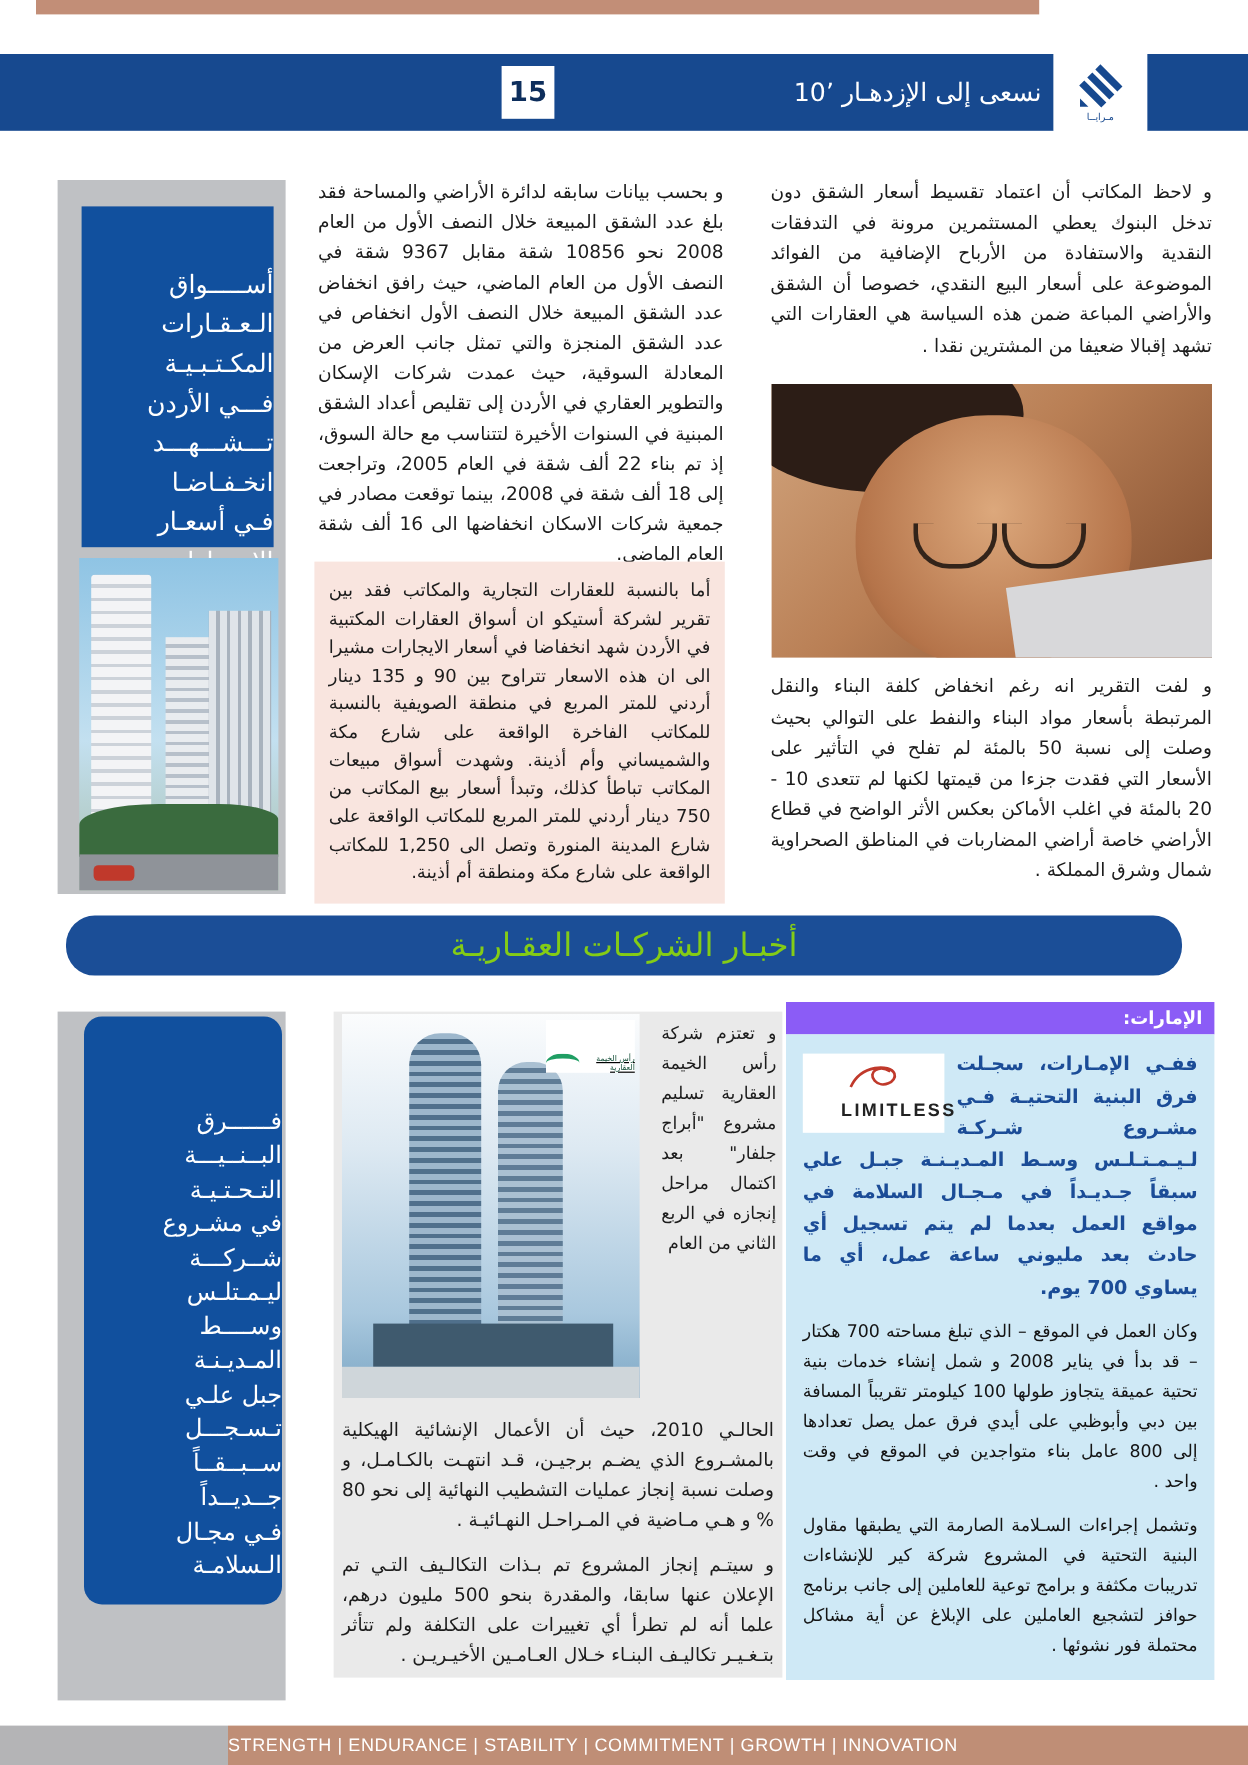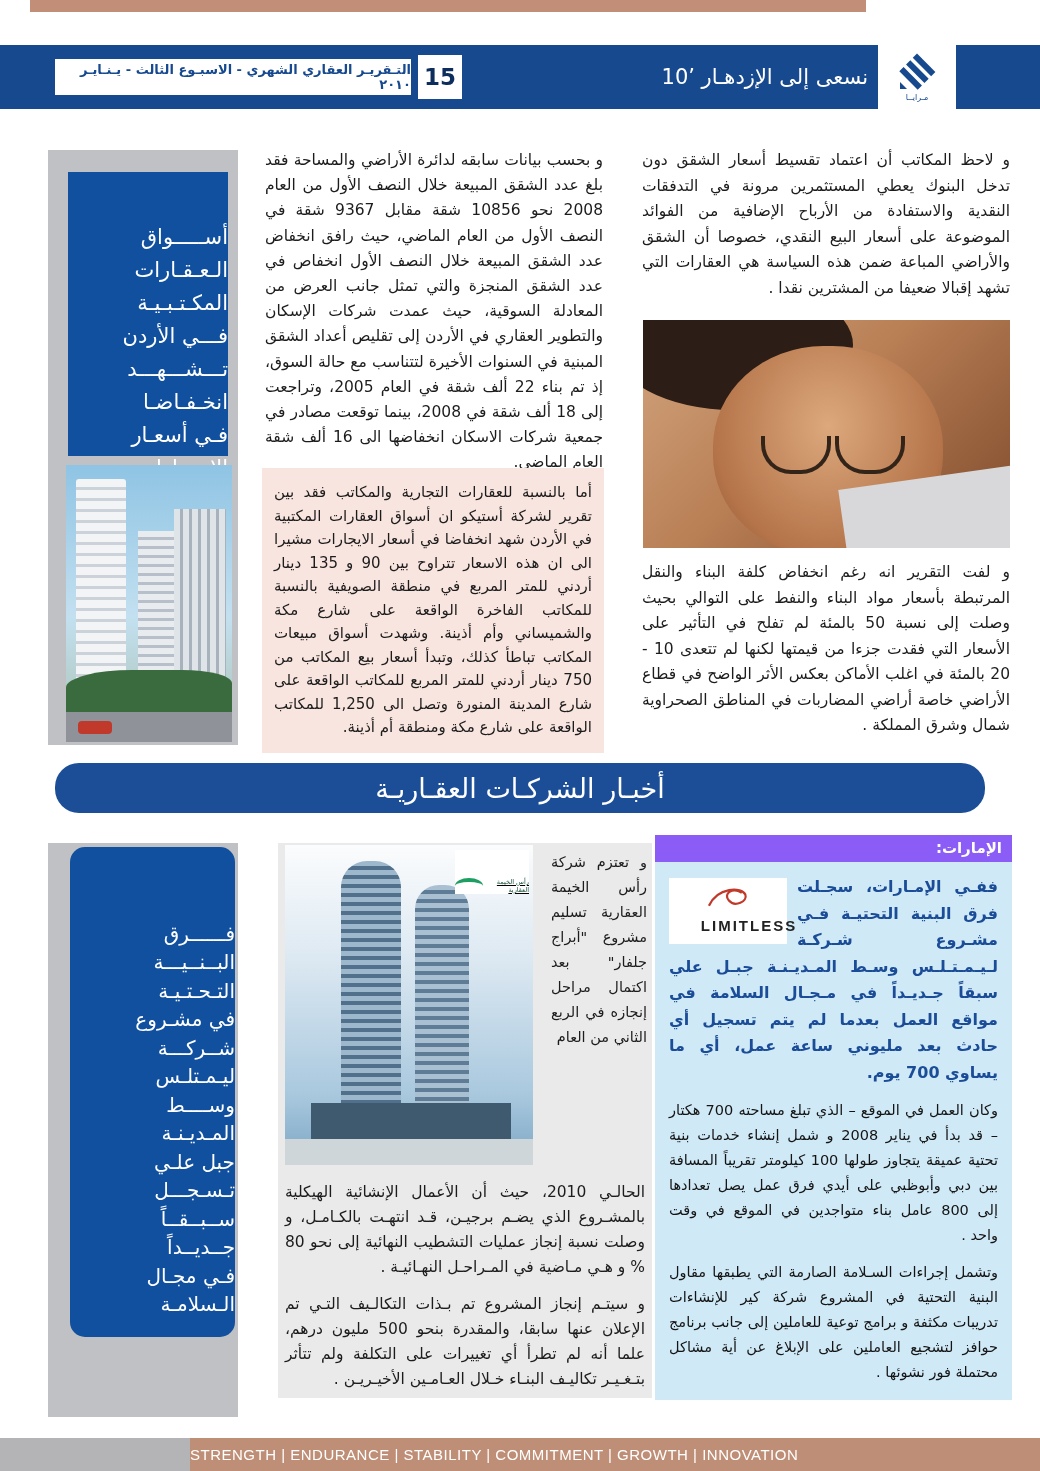--- a/index.html
+++ b/index.html
@@ -62,21 +62,21 @@
               background:repeating-linear-gradient(180deg,#a9c0d2 0 5px,#5e7c96 5px 9px);}
   .towers .podium{position:absolute;left:26px;bottom:26px;width:200px;height:36px;background:#3f5a6e;}
   .towers .ground{position:absolute;left:0;bottom:0;width:100%;height:26px;background:#cfd6da;}
   .rak{position:absolute;right:4px;top:5px;width:74px;height:44px;background:#fff;
        display:flex;flex-direction:row;align-items:flex-end;justify-content:center;text-decoration:underline;}
   .rak .arc{width:34px;height:12px;border-top:4px solid #1f9e63;border-radius:50%;}
   .rak .rtxt{font-size:6.5px;color:#114d36;margin-top:2px;}
   
   .pink-box{background:#f9e5df;padding:13px 12px;}
   .banner{left:55px;top:763px;width:930px;height:50px;border-radius:24px;background:#1b4e97;
-          color:#ffffff;display:flex;align-items:center;justify-content:center;font-size:27px;}
+          color:#84cc16;display:flex;align-items:center;justify-content:center;font-size:27px;}
   .mid-panel{background:#eaeaea;}
   
   .uae-hdr{left:655px;top:835px;width:357px;height:27px;background:#8b5cf6;color:#fff;
            font-weight:bold;font-size:15px;line-height:27px;padding-right:10px;box-sizing:border-box;}
   .uae-body{left:655px;top:862px;width:357px;height:538px;background:#cfe9f6;
             padding:12px 14px;box-sizing:border-box;}
   .uae-intro{color:#1b4c97;font-weight:bold;font-size:16px;line-height:26.5px;}
   .limitless{float:left;width:118px;height:66px;background:#fff;margin:4px 10px 6px 0;
              display:flex;flex-direction:column;align-items:center;justify-content:center;}
   .limitless .ltxt{font-size:15px;font-weight:bold;color:#222;letter-spacing:2px;
@@ -89,23 +89,20 @@
             line-height:33px;text-align:left;padding-right:14px;box-sizing:border-box;}
 </style>
 </head>
 <body>
 
 <div id="page">
 
   <div class="abs topbar"></div>
 
   <div class="abs hdr">
-    <div class="title-box rtl">
-      <span>التـقريـر العقاري الشهري - الاسبـوع الثالث - يـنـايـر ٢٠١٠</span>
-    </div>
     <div class="pagenum">15</div>
     <div class="slogan rtl">نسعى إلى الإزدهـار ’10</div>
   </div>
   <div class="abs hdr-right"></div>
   <div class="abs logo-gap">
     <svg width="40" height="40" viewBox="0 0 40 40">
       <g transform="rotate(45 20 20)" fill="#17498f">
         <rect x="7" y="7" width="26" height="6"></rect>
         <rect x="7" y="16.5" width="26" height="6"></rect>
         <rect x="7" y="26" width="26" height="6"></rect>

